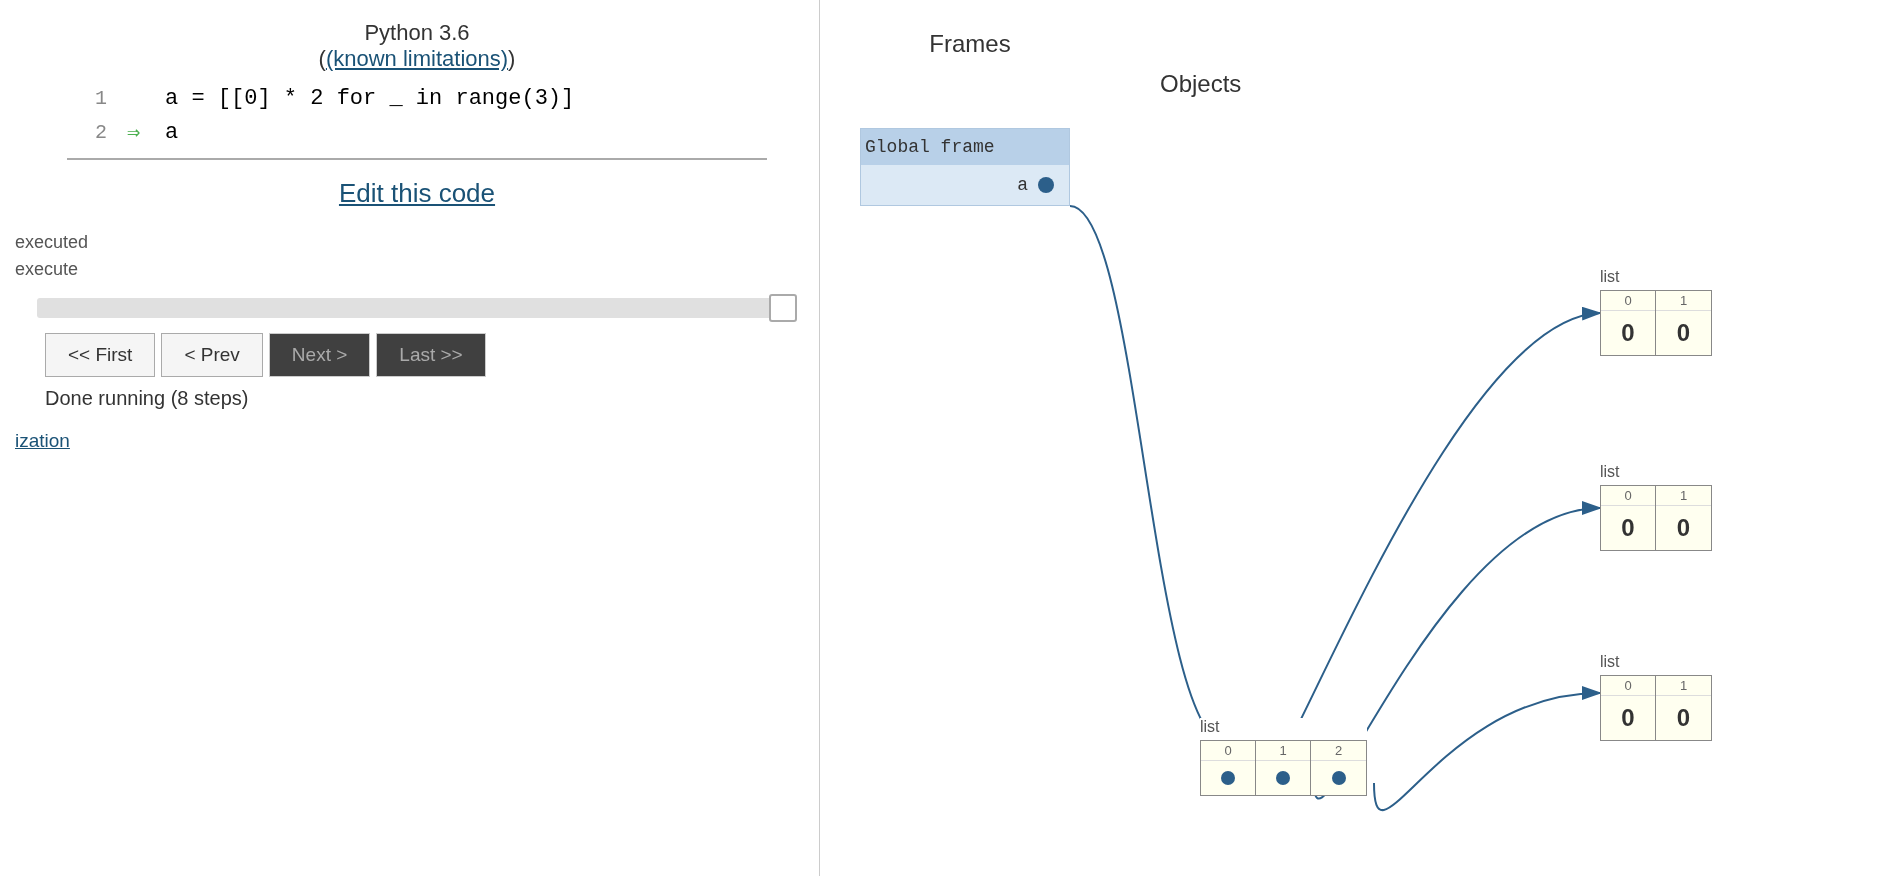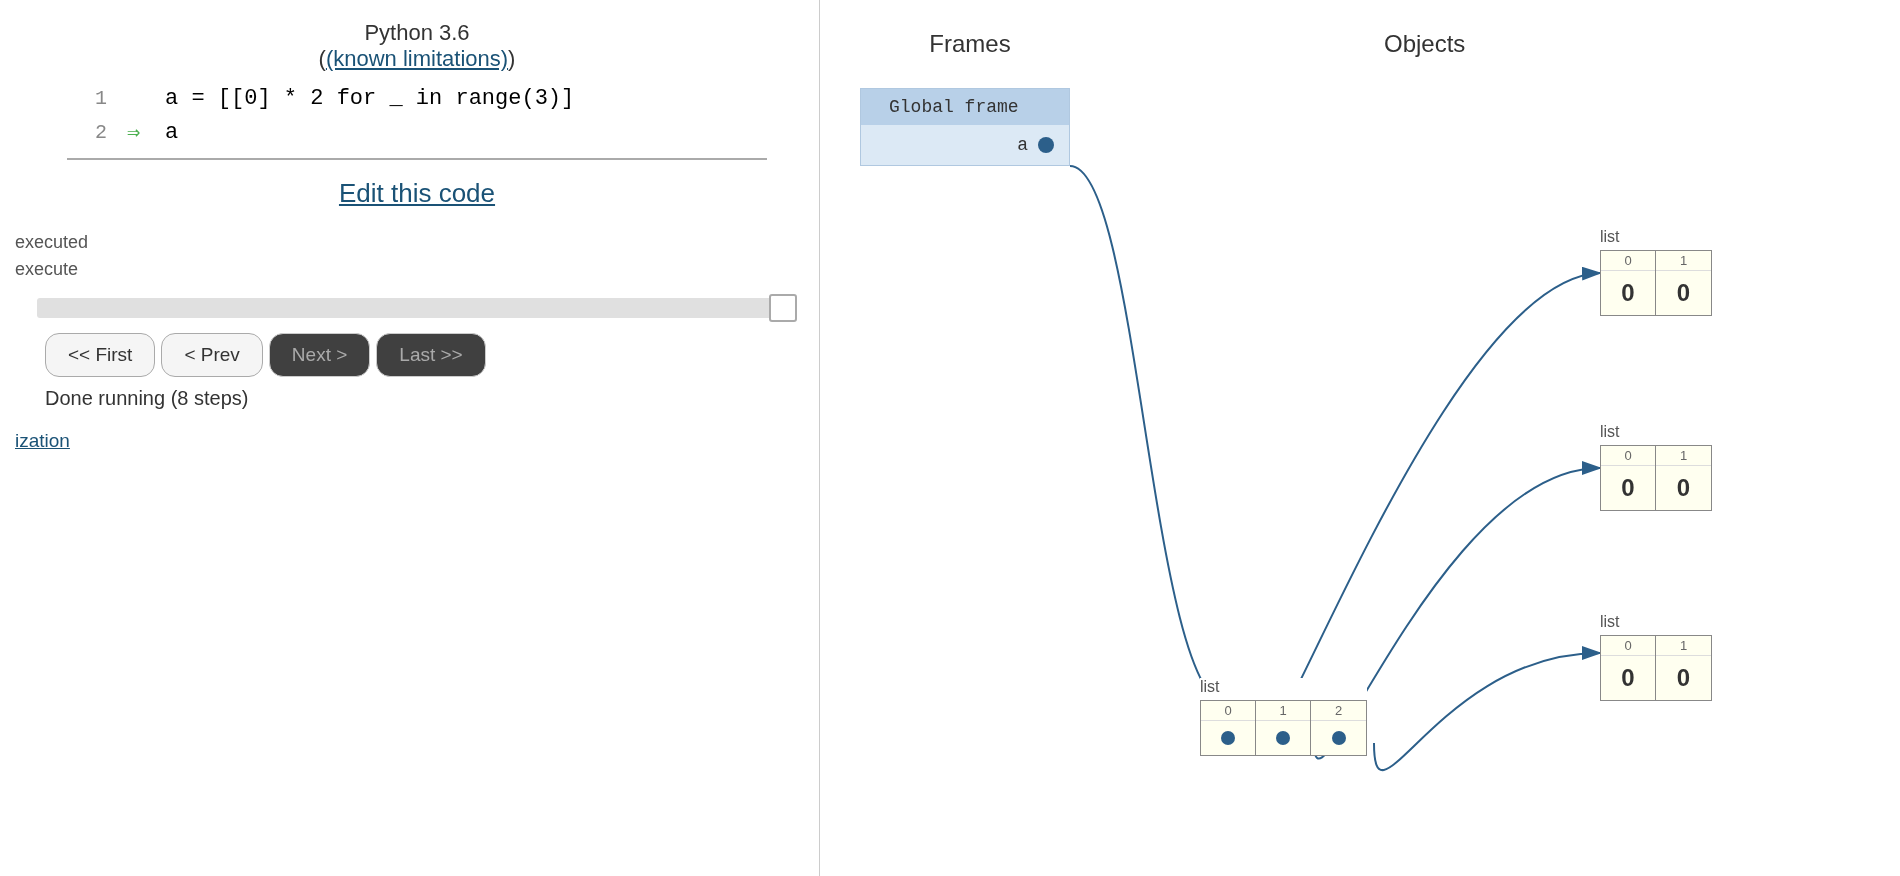--- a/index.html
+++ b/index.html
@@ -110,21 +110,21 @@
       margin-bottom: 10px;
       align-self: flex-start;
       margin-left: 30px;
     }
     .nav-btn {
       padding: 10px 22px;
       font-size: 19px;
       border: 1px solid #aaa;
       background: #f5f5f5;
       cursor: pointer;
-      border-radius: 14px;
+      border-radius: 0;
       color: #333;
     }
     .nav-btn:disabled, .nav-btn.disabled {
       color: #aaa;
       border-color: #ccc;
       cursor: default;
       background: #404040;
     }
     .done-text {
       font-size: 20px;
@@ -144,22 +144,23 @@
 
     
     .right-panel {
       flex: 1;
       padding: 30px 40px;
       display: flex;
       flex-direction: column;
     }
     .viz-header {
       display: flex;
-      gap: 4px;
+      gap: 12px;
       margin-bottom: 20px;
+      flex-direction: column;
     }
     .frames-label {
       font-size: 24px;
       color: #333;
       width: 220px;
       text-align: center;
     }
     .objects-label {
       font-size: 24px;
       color: #333;
@@ -178,21 +179,21 @@
       left: 0;
       top: 10px;
       width: 210px;
       background: #dce9f5;
       border: 1px solid #b0c8e0;
     }
     .frame-title {
       background: #b8d0e8;
       font-family: 'Courier New', monospace;
       font-size: 18px;
-      padding: 8px 28px;
+      padding: 8px 4px;
       color: #333;
     }
     .frame-row {
       display: flex;
       align-items: center;
       justify-content: flex-end;
       padding: 10px 15px;
       gap: 10px;
     }
     .frame-var {

